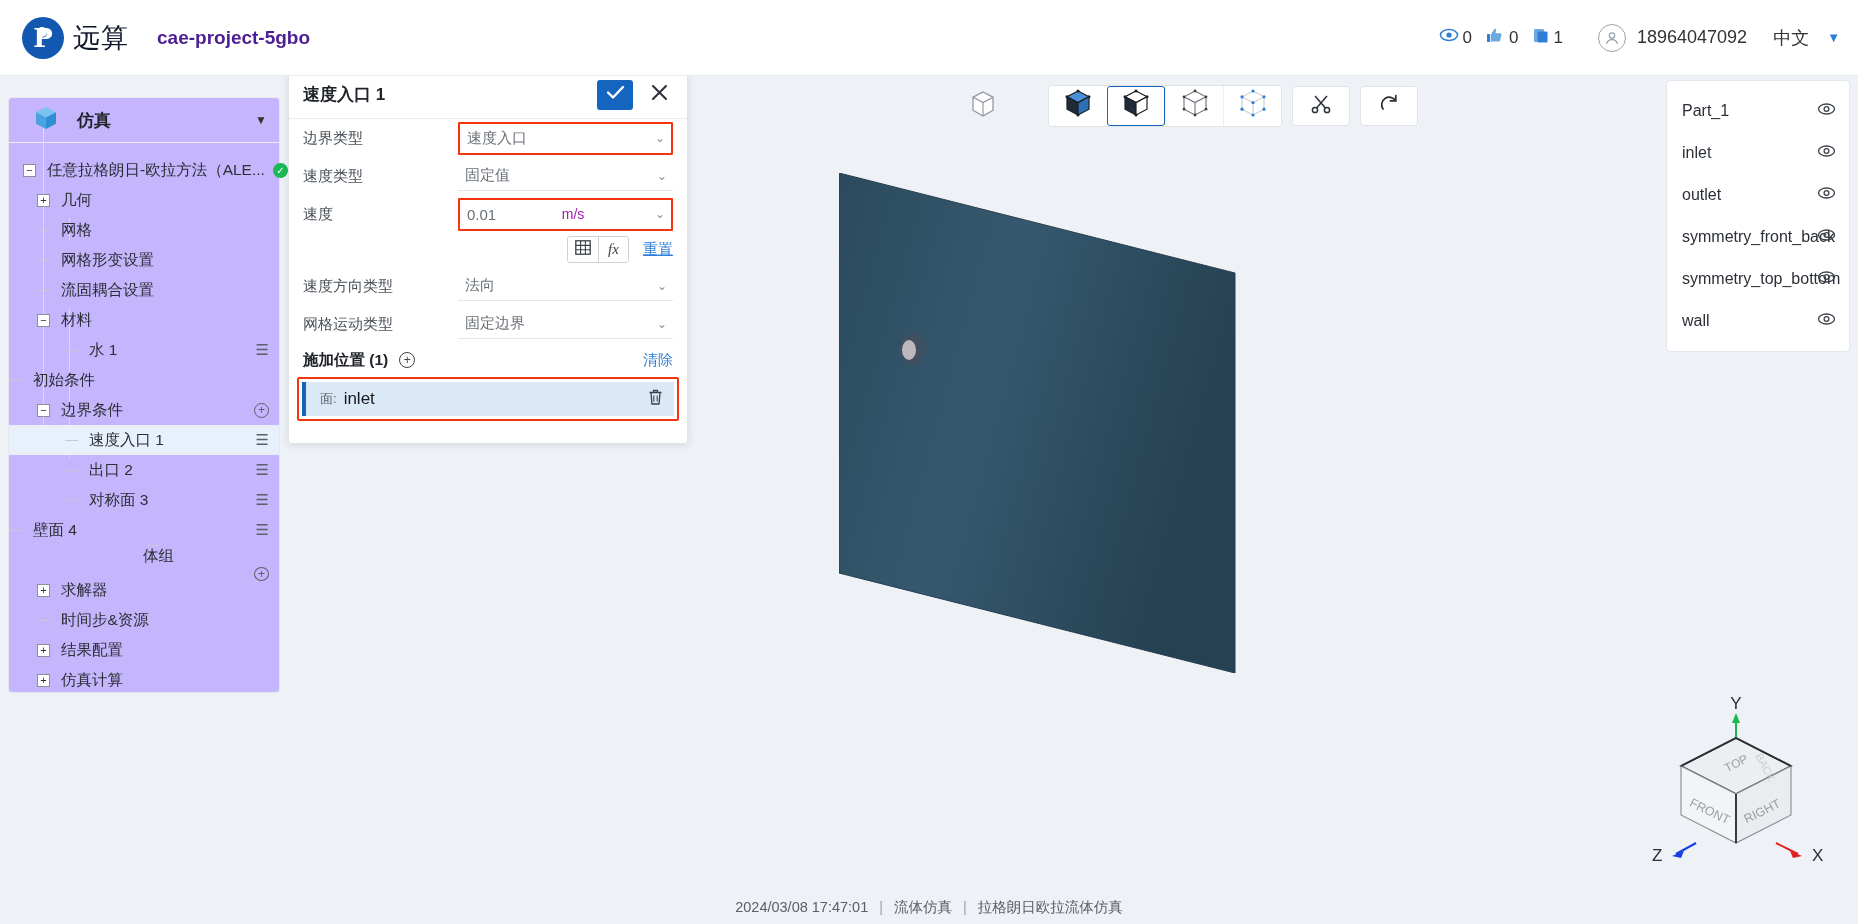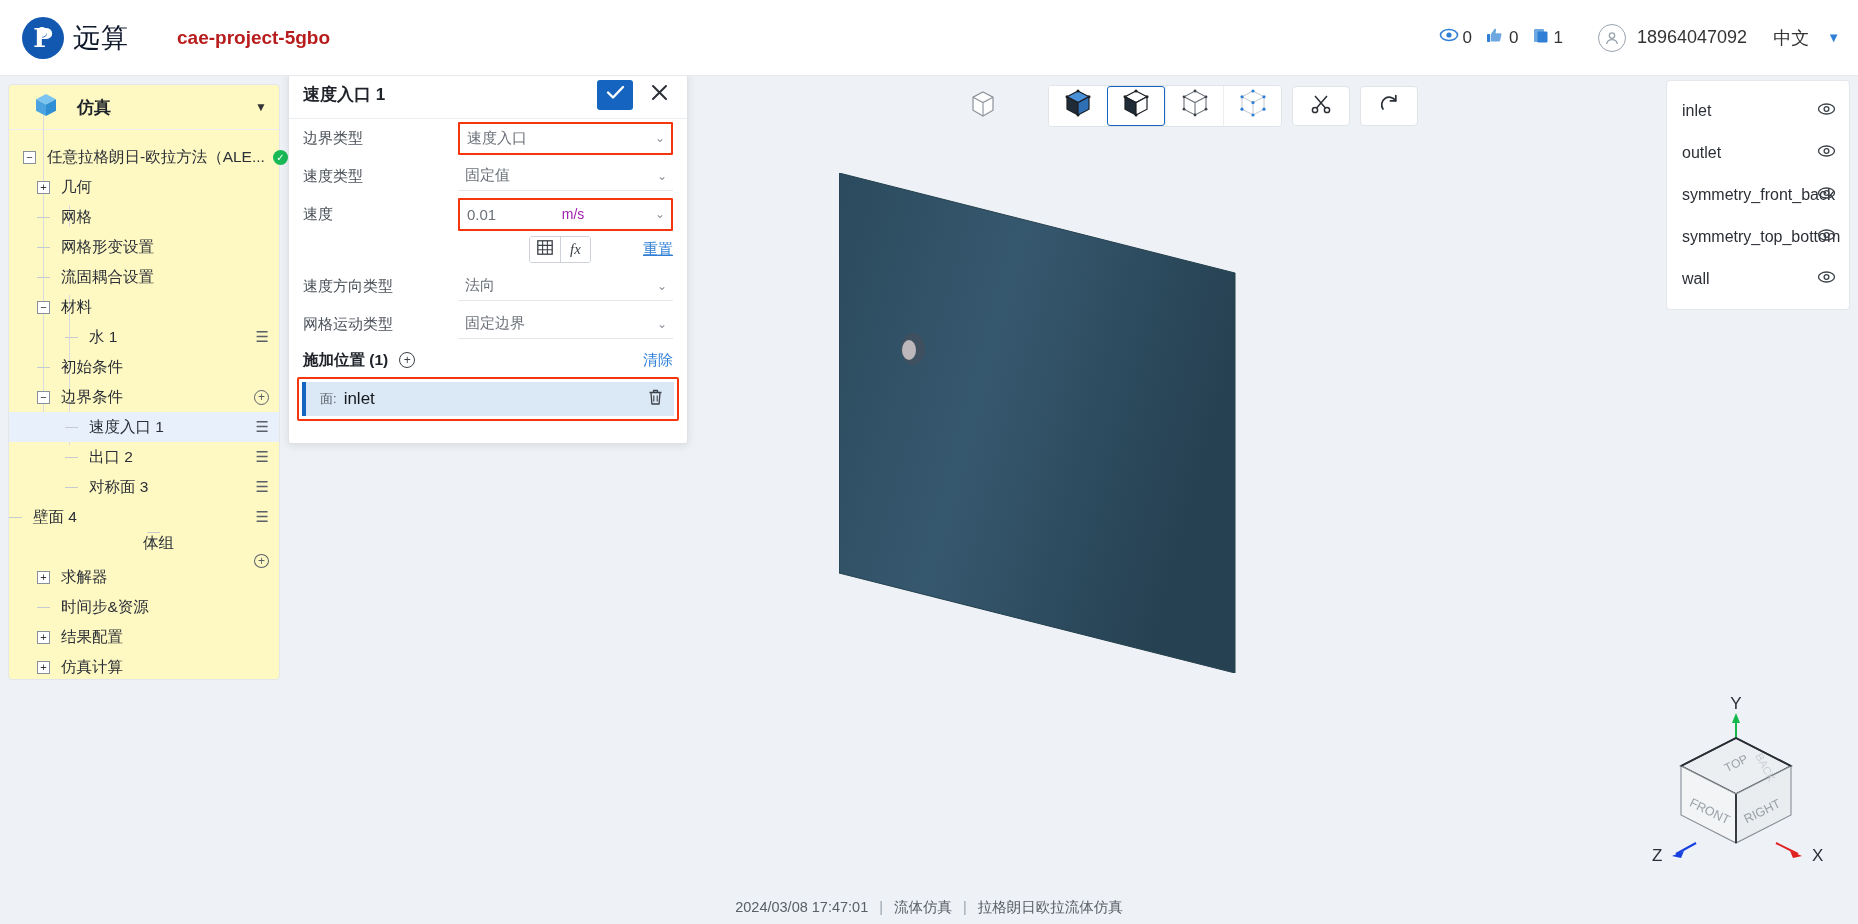--- a/index.html
+++ b/index.html
@@ -33,41 +33,41 @@
   }
   .logo-mark .p-dot {
     position: absolute; width: 10px; height: 10px; border-radius: 50%;
     background: #ffffff; left: 15px; top: 10px;
   }
   .logo-text {
     margin-left: 9px; font-size: 27px; font-weight: normal;
     color: #0f172a; letter-spacing: 1px;
   }
   .project-name {
-    margin-left: 48px; font-size: 19px; color: #b91c1c; font-weight: bold;
+    margin-left: 28px; font-size: 19px; color: #4c1d95; font-weight: bold;
   }
   .header-right {
     margin-left: auto; display: flex; align-items: center; margin-right: 18px;
   }
   .stat { display: flex; align-items: center; margin-right: 13px; font-size: 17px; color: #333; }
   .stat svg { margin-right: 4px; }
   .user-chip { display: flex; align-items: center; margin-left: 22px; }
   .user-avatar {
     width: 28px; height: 28px; border-radius: 50%;
     border: 1.4px solid #9aa3ad; display: flex; align-items: center; justify-content: center;
   }
   .user-name { margin-left: 11px; font-size: 18px; color: #333; }
   .lang { margin-left: 26px; font-size: 18px; color: #333; }
   .lang-caret { margin-left: 18px; color: #2f7fd6; font-size: 13px; }
 
   
   .sidebar {
-    position: absolute; left: 8px; top: 84px;
+    position: absolute; left: 8px; top: 97px;
     width: 272px; height: 596px;
-    background: #fef9c3; border: 1px solid #e3e6ea; border-radius: 4px;
+    background: #c4b5fd; border: 1px solid #e3e6ea; border-radius: 4px;
     z-index: 30;
   }
   .sidebar-head {
     height: 45px; display: flex; align-items: center;
     border-bottom: 1px solid #eceff2; padding: 0 12px;
   }
   .sb-cube { margin-left: 12px; }
   .sb-title { margin-left: 18px; font-size: 17px; font-weight: bold; color: #20242a; }
   .sb-caret { margin-left: auto; font-size: 12px; color: #333; }
   .tree { padding: 12px 0 0 0; font-size: 15.5px; color: #2b2f36; }
@@ -126,21 +126,21 @@
     padding: 0 6px 0 7px; position: relative;
   }
   .fctl.boxed {
     border: 2.5px solid #f5350e; border-bottom: 2.5px solid #f5350e;
     height: 33px; border-radius: 1px;
   }
   .fcaret { margin-left: auto; color: #8d939b; font-size: 12px; }
   .funit { margin-left: auto; font-size: 14px; color: #a21caf; margin-right: 5px; }
   .fx-row {
     display: flex; align-items: center; justify-content: flex-end;
-    padding: 4px 14px 6px 0; height: 34px; gap: 38px;
+    padding: 4px 14px 6px 0; height: 34px;
   }
   .mini-btn-grp { display: flex; border: 1px solid #cdd2d8; border-radius: 3px; overflow: hidden; }
   .mini-btn {
     width: 30px; height: 25px; background: #fff;
     display: flex; align-items: center; justify-content: center; color: #3c4148;
   }
   .mini-btn + .mini-btn { border-left: 1px solid #cdd2d8; }
   .reset-link {
     margin-left: 14px; font-size: 15px; color: #2f7fd6; text-decoration: underline;
   }
@@ -404,20 +404,29 @@
       <text x="16" y="170" font-size="17" fill="#2b2f36" font-family="Liberation Sans, sans-serif">Z</text>
       <line x1="140" y1="152" x2="162" y2="163" stroke="#e02020" stroke-width="2"></line>
       <polygon points="166,165 154,160 157,167" fill="#e02020"></polygon>
       <text x="176" y="170" font-size="17" fill="#2b2f36" font-family="Liberation Sans, sans-serif">X</text>
     </svg>
   </div>
 </div>
 
 <div class="parts">
   <div class="part-row">
+    <span class="part-name">Part_1</span>
+    <span class="part-eye">
+      <svg width="19" height="14" viewBox="0 0 19 14">
+          <ellipse cx="9.5" cy="7" rx="8" ry="5" fill="none" stroke="#3c4148" stroke-width="1.3"></ellipse>
+          <circle cx="9.5" cy="7" r="2.4" fill="none" stroke="#3c4148" stroke-width="1.3"></circle>
+        </svg>
+    </span>
+  </div>
+  <div class="part-row">
     <span class="part-name">inlet</span>
     <span class="part-eye">
       <svg width="19" height="14" viewBox="0 0 19 14">
           <ellipse cx="9.5" cy="7" rx="8" ry="5" fill="none" stroke="#3c4148" stroke-width="1.3"></ellipse>
           <circle cx="9.5" cy="7" r="2.4" fill="none" stroke="#3c4148" stroke-width="1.3"></circle>
         </svg>
     </span>
   </div>
   <div class="part-row">
     <span class="part-name">outlet</span>
@@ -506,21 +515,21 @@
       <span class="tbox">−</span>
       <span class="tlabel">材料</span>
     </div>
 
     <div class="tnode" style="padding-left:56px;">
       <span class="tdash"></span>
       <span class="tlabel">水 1</span>
       <span class="tmenu">☰</span>
     </div>
 
-    <div class="tnode" style="padding-left:28px;">
+    <div class="tnode" style="">
       <span class="tdash"></span>
       <span class="tlabel">初始条件</span>
     </div>
 
     <div class="tnode" style="padding-left:28px;">
       <span class="tbox">−</span>
       <span class="tlabel">边界条件</span>
       <span class="plus-circ">+</span>
     </div>
 

